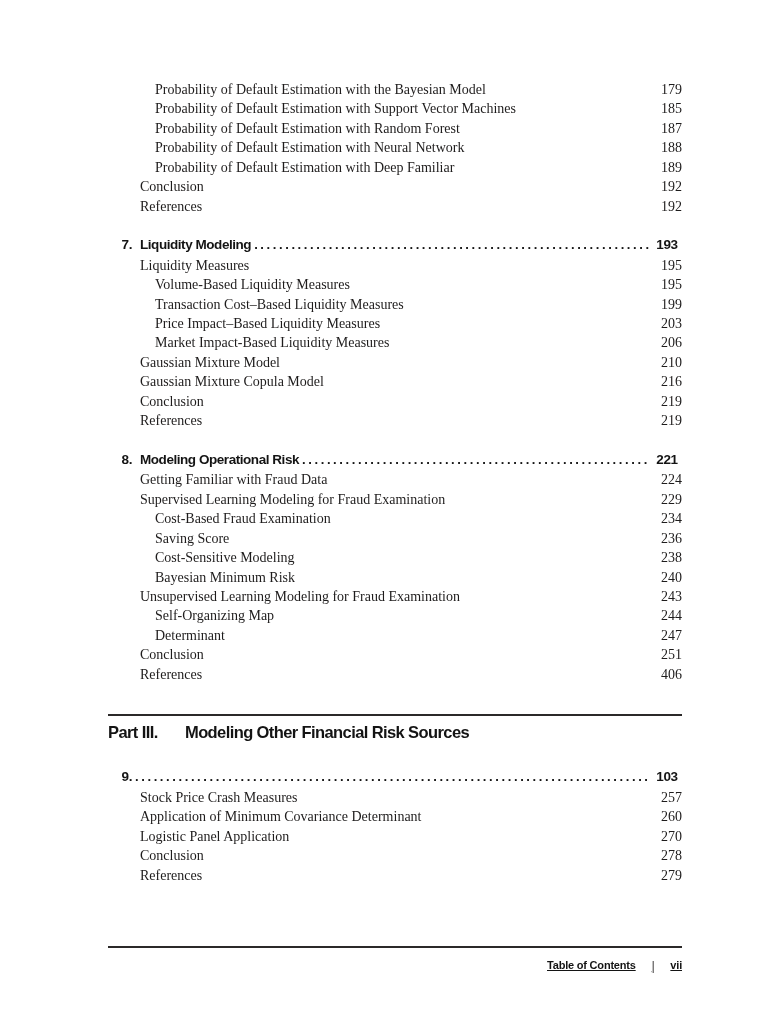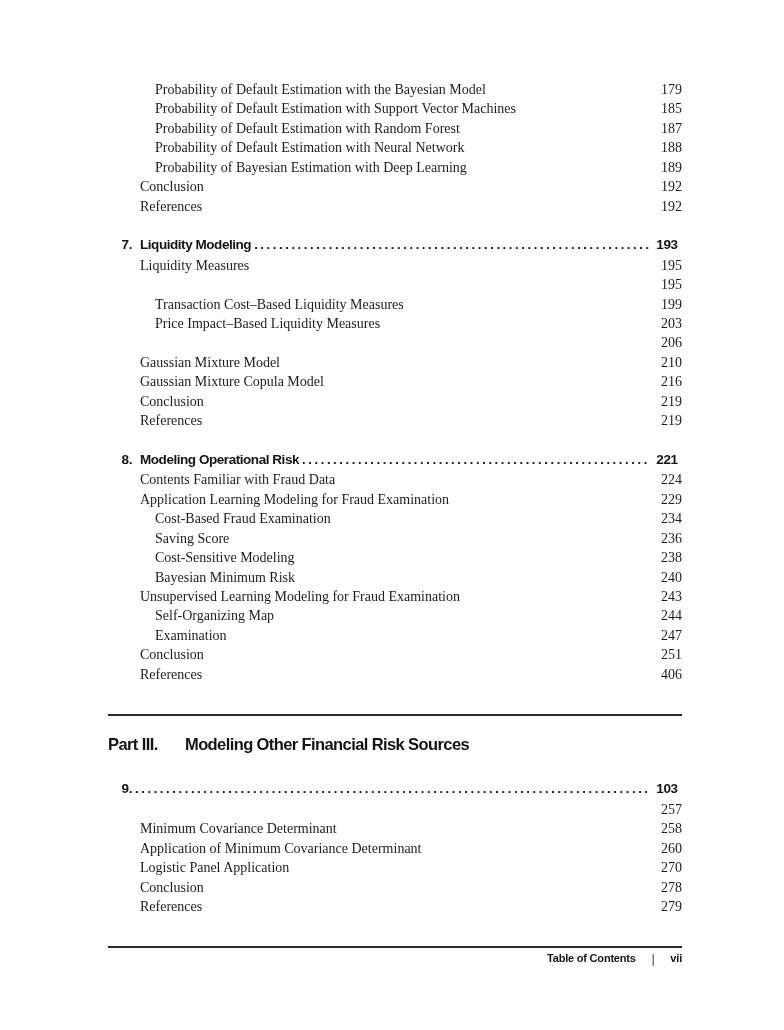--- a/index.html
+++ b/index.html
@@ -61,34 +61,34 @@
   .ch-page {
     flex:none; min-width:30px; text-align:center;
     font-family:"Liberation Sans", sans-serif;
     font-weight:700; font-size:13.5px; letter-spacing:-0.3px; color:#141414;
   }
   
   .part { margin-top:30px; }
   .part-rule { border-top:2px solid #2b2929; height:0; }
   .part-heading {
     display:flex; align-items:baseline;
-    margin-top:19px; margin-bottom:24px;
+    margin-top:7px; margin-bottom:24px;
     font-family:"Liberation Sans", sans-serif;
     font-weight:700; font-size:16.5px; letter-spacing:-0.6px; color:#141414;
   }
   .part-label { flex:none; width:77px; }
   .part-title { flex:none; white-space:nowrap; }
   
   .footer { position:absolute; left:108px; right:102px; top:946px; }
   .footer-rule { border-top:2px solid #2b2929; height:0; }
   .footer-text {
-    margin-top:4px;
+    margin-top:11px;
     display:flex; justify-content:flex-end; 
     font-family:"Liberation Sans", sans-serif;
-    font-weight:700; font-size:11px; letter-spacing:-0.2px; color:#141414;
+    font-weight:700; font-size:11px; letter-spacing:-0.2px; color:#141414;text-decoration:underline;
   }
   .footer-sep { margin:0 16px; font-weight:400; color:#2b2929; transform:scaleY(1.2); display:inline-block; }
 </style>
 </head>
 <body>
 
 <div class="toc" id="toc-root">
     <div class="entries-block">
       <div class="row">
         <span class="entry-label lvl2">Probability of Default Estimation with the Bayesian Model</span>
@@ -104,21 +104,21 @@
         <span class="entry-label lvl2">Probability of Default Estimation with Random Forest</span>
         <span class="spacer"></span>
         <span class="pagenum">187</span>
       </div>
       <div class="row">
         <span class="entry-label lvl2">Probability of Default Estimation with Neural Network</span>
         <span class="spacer"></span>
         <span class="pagenum">188</span>
       </div>
       <div class="row">
-        <span class="entry-label lvl2">Probability of Bayesian Estimation with Deep Learning</span>
+        <span class="entry-label lvl2">Probability of Default Estimation with Deep Familiar</span>
         <span class="spacer"></span>
         <span class="pagenum">189</span>
       </div>
       <div class="row">
         <span class="entry-label lvl1">Conclusion</span>
         <span class="spacer"></span>
         <span class="pagenum">192</span>
       </div>
       <div class="row">
         <span class="entry-label lvl1">References</span>
@@ -132,34 +132,36 @@
         <span class="ch-title">Liquidity Modeling</span>
         <span class="dots"></span>
         <span class="ch-page">193</span>
       </div>
       <div class="row">
         <span class="entry-label lvl1">Liquidity Measures</span>
         <span class="spacer"></span>
         <span class="pagenum">195</span>
       </div>
       <div class="row">
+        <span class="entry-label lvl2">Volume-Based Liquidity Measures</span>
         <span class="spacer"></span>
         <span class="pagenum">195</span>
       </div>
       <div class="row">
         <span class="entry-label lvl2">Transaction Cost–Based Liquidity Measures</span>
         <span class="spacer"></span>
         <span class="pagenum">199</span>
       </div>
       <div class="row">
         <span class="entry-label lvl2">Price Impact–Based Liquidity Measures</span>
         <span class="spacer"></span>
         <span class="pagenum">203</span>
       </div>
       <div class="row">
+        <span class="entry-label lvl2">Market Impact-Based Liquidity Measures</span>
         <span class="spacer"></span>
         <span class="pagenum">206</span>
       </div>
       <div class="row">
         <span class="entry-label lvl1">Gaussian Mixture Model</span>
         <span class="spacer"></span>
         <span class="pagenum">210</span>
       </div>
       <div class="row">
         <span class="entry-label lvl1">Gaussian Mixture Copula Model</span>
@@ -178,26 +180,26 @@
       </div>
     </div>
     <div class="chapter">
       <div class="ch-row">
         <span class="ch-num">8.</span>
         <span class="ch-title">Modeling Operational Risk</span>
         <span class="dots"></span>
         <span class="ch-page">221</span>
       </div>
       <div class="row">
-        <span class="entry-label lvl1">Contents Familiar with Fraud Data</span>
+        <span class="entry-label lvl1">Getting Familiar with Fraud Data</span>
         <span class="spacer"></span>
         <span class="pagenum">224</span>
       </div>
       <div class="row">
-        <span class="entry-label lvl1">Application Learning Modeling for Fraud Examination</span>
+        <span class="entry-label lvl1">Supervised Learning Modeling for Fraud Examination</span>
         <span class="spacer"></span>
         <span class="pagenum">229</span>
       </div>
       <div class="row">
         <span class="entry-label lvl2">Cost-Based Fraud Examination</span>
         <span class="spacer"></span>
         <span class="pagenum">234</span>
       </div>
       <div class="row">
         <span class="entry-label lvl2">Saving Score</span>
@@ -218,21 +220,21 @@
         <span class="entry-label lvl1">Unsupervised Learning Modeling for Fraud Examination</span>
         <span class="spacer"></span>
         <span class="pagenum">243</span>
       </div>
       <div class="row">
         <span class="entry-label lvl2">Self-Organizing Map</span>
         <span class="spacer"></span>
         <span class="pagenum">244</span>
       </div>
       <div class="row">
-        <span class="entry-label lvl2">Examination</span>
+        <span class="entry-label lvl2">Determinant</span>
         <span class="spacer"></span>
         <span class="pagenum">247</span>
       </div>
       <div class="row">
         <span class="entry-label lvl1">Conclusion</span>
         <span class="spacer"></span>
         <span class="pagenum">251</span>
       </div>
       <div class="row">
         <span class="entry-label lvl1">References</span>
@@ -247,27 +249,23 @@
         <span class="part-title">Modeling Other Financial Risk Sources</span>
       </div>
     </div>
     <div class="chapter">
       <div class="ch-row">
         <span class="ch-num">9.</span>
         <span class="dots"></span>
         <span class="ch-page">103</span>
       </div>
       <div class="row">
+        <span class="entry-label lvl1">Stock Price Crash Measures</span>
         <span class="spacer"></span>
         <span class="pagenum">257</span>
-      </div>
-      <div class="row">
-        <span class="entry-label lvl1">Minimum Covariance Determinant</span>
-        <span class="spacer"></span>
-        <span class="pagenum">258</span>
       </div>
       <div class="row">
         <span class="entry-label lvl1">Application of Minimum Covariance Determinant</span>
         <span class="spacer"></span>
         <span class="pagenum">260</span>
       </div>
       <div class="row">
         <span class="entry-label lvl1">Logistic Panel Application</span>
         <span class="spacer"></span>
         <span class="pagenum">270</span>

